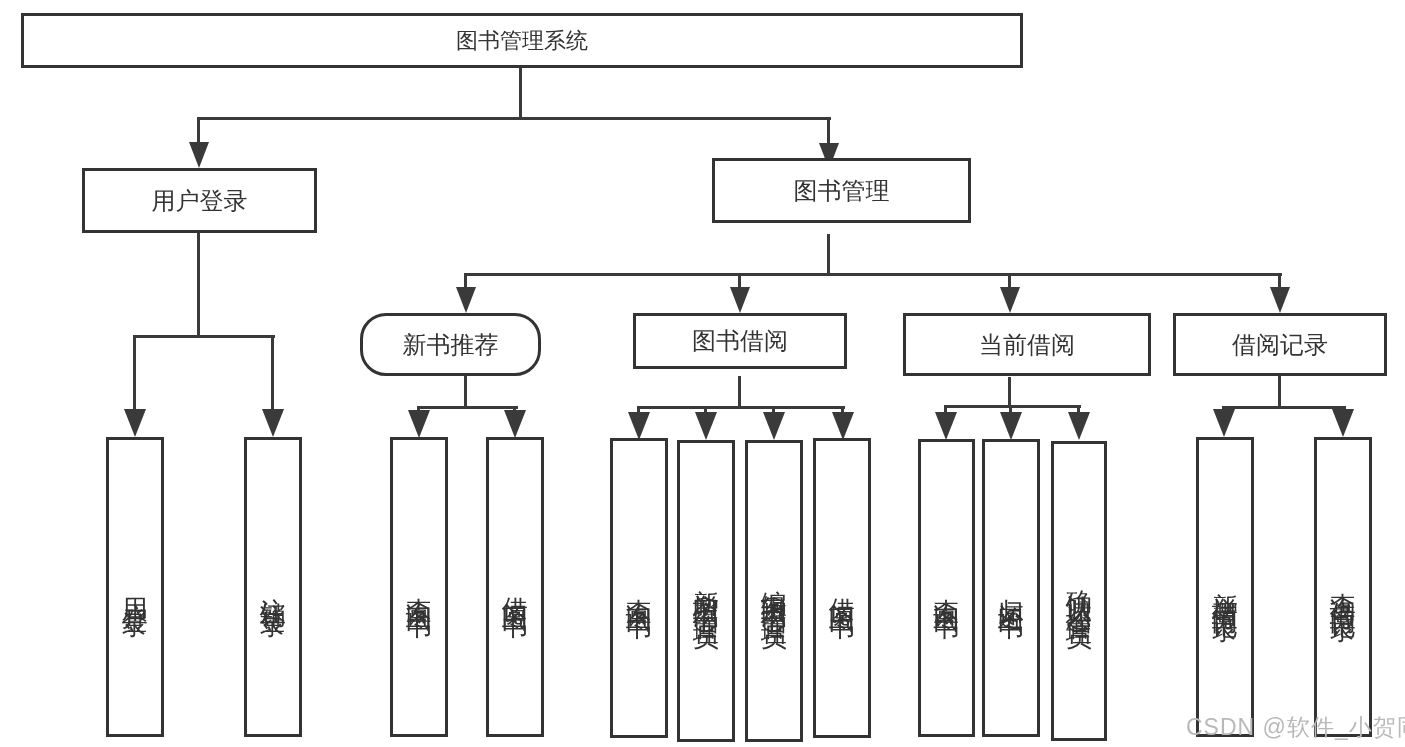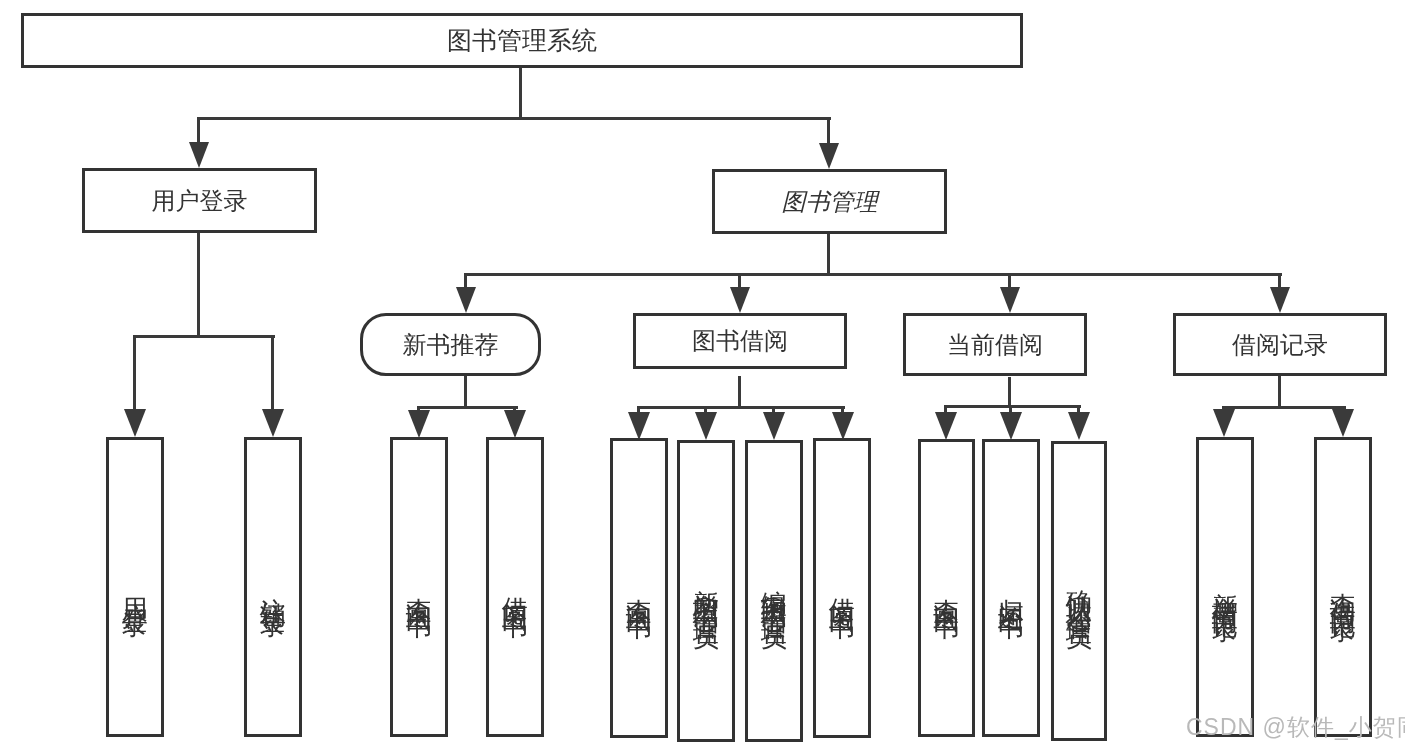--- a/index.html
+++ b/index.html
@@ -6,21 +6,21 @@
   .canvas{
     position:relative;width:1405px;height:747px;background:#ffffff;
     font-family:"Liberation Sans","DejaVu Sans",sans-serif;overflow:hidden;
   }
   
   .node{
     position:absolute;box-sizing:border-box;border:3px solid #333333;background:#ffffff;
     display:flex;align-items:center;justify-content:center;
     font-size:24px;color:#333333;white-space:nowrap;
   }
-  .node.title{font-size:25px;}
+  .node.title{font-size:22px;}
   
   .leaf{
     position:absolute;box-sizing:border-box;border:3px solid #333333;background:#ffffff;
     display:flex;align-items:center;justify-content:center;
     writing-mode:vertical-rl;text-orientation:mixed;
     font-size:26px;letter-spacing:5px;line-height:1.1;color:#333333;white-space:nowrap;
   }
   
   .vl,.hl{position:absolute;background:#3a3a3a;}
   .vl{width:3px;}
@@ -99,25 +99,25 @@
   <div class="vl" style="left:1278px;top:376px;height:33px;"></div>
   <div class="hl" style="left:1222px;top:406px;width:124px;"></div>
   <div class="vl" style="left:1222px;top:406px;height:10px;"></div>
   <div class="ah ah4" style="left:1213px;top:409px;"></div>
   <div class="vl" style="left:1341px;top:406px;height:10px;"></div>
   <div class="ah ah4" style="left:1332px;top:409px;"></div>
 
   <div class="node title" style="left:21px;top:13px;width:1002px;height:55px;">图书管理系统</div>
 
   <div class="node" style="left:82px;top:168px;width:235px;height:65px;">用户登录</div>
-  <div class="node" style="left:712px;top:169px;width:235px;height:65px;font-style:italic;">图书管理</div>
+  <div class="node" style="left:712px;top:158px;width:259px;height:65px;">图书管理</div>
 
   <div class="node" style="left:360px;top:313px;width:181px;height:63px;border-radius:26px;">新书推荐</div>
   <div class="node" style="left:633px;top:313px;width:214px;height:56px;">图书借阅</div>
-  <div class="node" style="left:903px;top:313px;width:184px;height:63px;">当前借阅</div>
+  <div class="node" style="left:903px;top:313px;width:248px;height:63px;">当前借阅</div>
   <div class="node" style="left:1173px;top:313px;width:214px;height:63px;text-align:center;">借阅记录</div>
 
   <div class="leaf" style="left:106px;top:437px;width:58px;height:300px;">用户登录</div>
   <div class="leaf" style="left:244px;top:437px;width:58px;height:300px;">注销登录</div>
 
   <div class="leaf" style="left:390px;top:437px;width:58px;height:300px;">查询图书</div>
   <div class="leaf" style="left:486px;top:437px;width:58px;height:300px;">借阅图书</div>
 
   <div class="leaf" style="left:610px;top:438px;width:58px;height:300px;">查询图书</div>
   <div class="leaf" style="left:677px;top:440px;width:58px;height:302px;">新增图书（管理员）</div>

